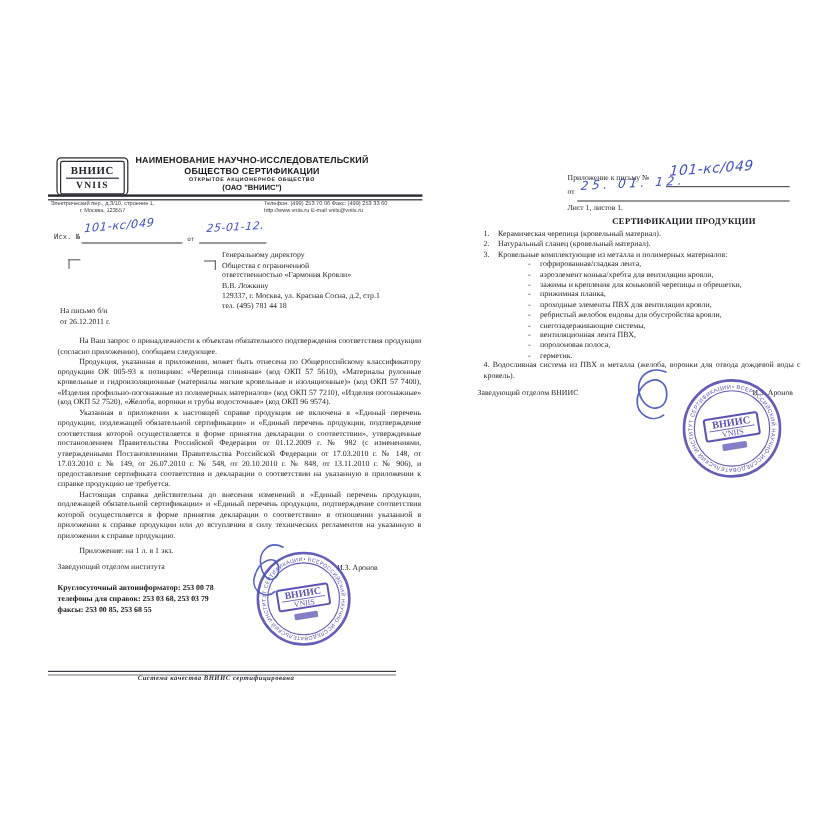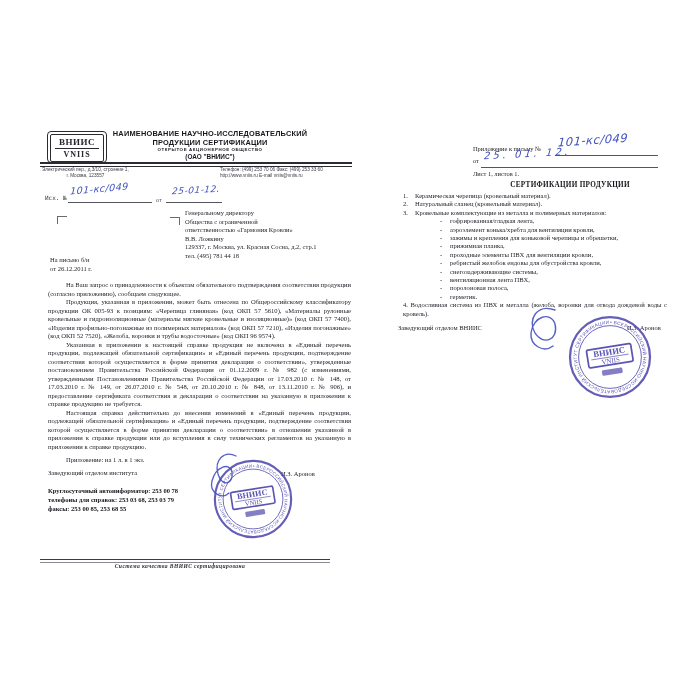--- a/index.html
+++ b/index.html
@@ -82,21 +82,21 @@
   <div class="abs logo-box" style="left:17px;top:9px;">
     <div class="logo-inner">
       <div class="logo-top">ВНИИС</div>
       <div class="logo-div"></div>
       <div class="logo-bottom">VNIIS</div>
     </div>
   </div>
 
   <div class="abs org" style="left:72px;top:8px;">
     <div class="org-l1">НАИМЕНОВАНИЕ  НАУЧНО-ИССЛЕДОВАТЕЛЬСКИЙ</div>
-    <div class="org-l2">ПРОДУКЦИИ  СЕРТИФИКАЦИИ</div>
+    <div class="org-l2">ОБЩЕСТВО  СЕРТИФИКАЦИИ</div>
     <div class="org-l3">ОТКРЫТОЕ АКЦИОНЕРНОЕ ОБЩЕСТВО</div>
     <div class="org-l4">(ОАО  "ВНИИС")</div>
   </div>
 
   <div class="abs rule-top" style="left:10px;top:40px;width:312px;"></div>
 
   <div class="abs tiny" style="left:12px;top:45px;text-align:center;">
     <div>Электрический пер., д.3/10, строение 1,</div>
     <div>г. Москва, 123557</div>
   </div>

